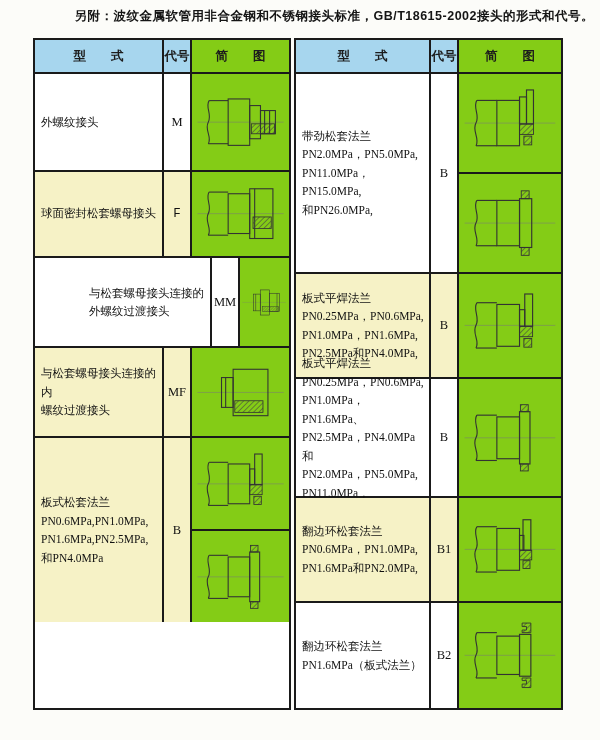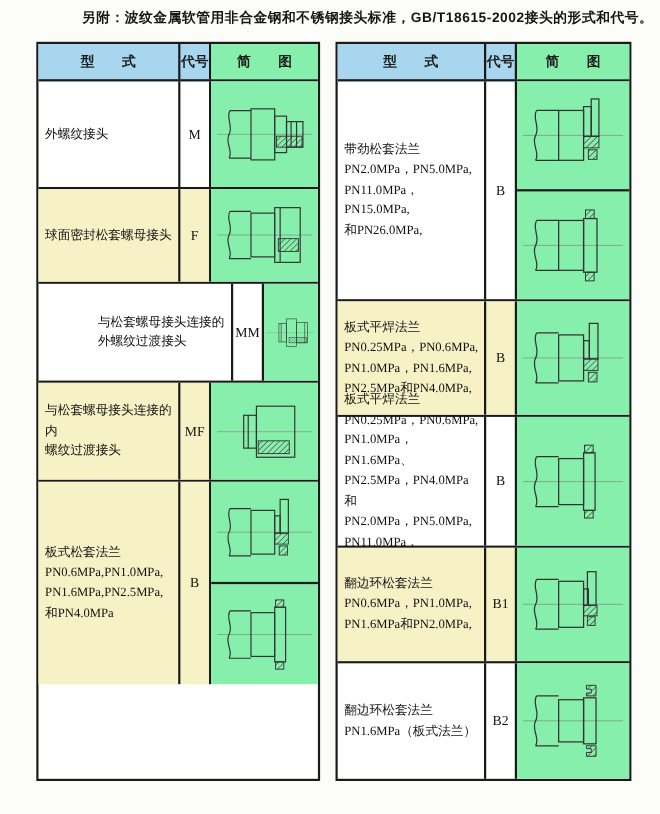--- a/index.html
+++ b/index.html
@@ -1,31 +1,31 @@
 <!DOCTYPE html>
 <html style="--hbg: #a7d6ee; --ybg: #f6f2c6; --bd: #1a1a1a;"><head>
 <meta charset="utf-8">
 <style>
   html,body{margin:0;padding:0;}
   .page{position:relative;width:600px;height:740px;background:#fcfcf9;overflow:hidden;
         font-family:"Liberation Serif", serif;color:#111;}
   .caption{position:absolute;left:34px;top:8px;width:560px;
            font-family:"Liberation Sans", sans-serif;font-weight:bold;
            font-size:12.5px;letter-spacing:.5px;color:#151515;text-align:right;}
-  .tables{position:absolute;left:33px;top:38px;display:flex;gap:14px;}
+  .tables{position:absolute;left:33px;top:38px;display:flex;gap:3px;}
   .gtable{border:2px solid var(--bd);background:#fff;display:flex;flex-direction:column;box-sizing:border-box;}
   #left-table{width:258px;--tw:127px;}
   #right-table{width:269px;--tw:133px;}
   .t-head{display:flex;height:32px;background:var(--hbg);border-bottom:2px solid var(--bd);flex:none;}
   .cell{box-sizing:border-box;}
   .type{width:var(--tw);display:flex;align-items:center;padding:4px 3px 4px 6px;
         font-size:11.5px;line-height:18.5px;white-space:pre-line;}
   .code{width:30px;border-left:2px solid var(--bd);border-right:2px solid var(--bd);
         display:flex;align-items:center;justify-content:center;font-size:12.5px;}
-  .diag{flex:1;display:flex;flex-direction:column;background:#86efac;}
+  .diag{flex:1;display:flex;flex-direction:column;background:#84cc16;}
   .head{font-weight:bold;font-size:12.5px;justify-content:center;padding:0;color:#1c1c1c;
         display:flex;align-items:center;white-space:pre;}
   .t-body{display:flex;flex-direction:column;}
   .t-row{display:flex;border-bottom:2px solid var(--bd);flex:none;}
   .t-row:last-child{border-bottom:none;}
   .t-row.hl .type,.t-row.hl .code{background:var(--ybg);}
   .sketch{flex:1;display:flex;align-items:center;justify-content:center;min-height:0;overflow:hidden;}
   .sketch + .sketch{border-top:2px solid var(--bd);}
   .sketch svg{width:94%;height:92%;}
   .defs-holder{position:absolute;width:0;height:0;overflow:hidden;}
@@ -67,21 +67,21 @@
                   <rect x="40" y="12" width="26" height="56" stroke="#333333" stroke-width="1.3" fill="none" stroke-linejoin="miter"></rect>
                   <rect x="66" y="20" width="13" height="40" stroke="#333333" stroke-width="1.3" fill="none" stroke-linejoin="miter"></rect>
                   <rect x="79" y="26" width="18" height="28" stroke="#333333" stroke-width="1.3" fill="none" stroke-linejoin="miter"></rect>
                   <line x1="84" y1="26" x2="84" y2="54" stroke="#333333" stroke-width="1.3" fill="none" stroke-linejoin="miter"></line>
                   <line x1="90" y1="26" x2="90" y2="54" stroke="#333333" stroke-width="1.3" fill="none" stroke-linejoin="miter"></line>
                   <rect x="68" y="42" width="28" height="12" fill="url(#hatch)" stroke="#333333" stroke-width="1"></rect>
                 </svg>
               </div>
             </div>
           </div>
-          <div class="t-row hl" style="height: 84px;">
+          <div class="t-row hl" style="height: 84px; font-family: Liberation Mono, monospace;">
             <div class="cell type">球面密封松套螺母接头</div>
             <div class="cell code">F</div>
             <div class="cell diag">
               <div class="sketch">
                 <svg viewBox="0 0 110 80" preserveAspectRatio="xMidYMid meet">
                   <line x1="3" y1="40" x2="107" y2="40" stroke="#777" stroke-width="0.6"></line>
                   <path d="M17 14 C12 22 21 31 16 40 C11 49 21 58 16 66" stroke="#333333" stroke-width="1.3" fill="none" stroke-linejoin="miter"></path>
                   <line x1="17" y1="14" x2="40" y2="14" stroke="#333333" stroke-width="1.3" fill="none" stroke-linejoin="miter"></line>
                   <line x1="16" y1="66" x2="40" y2="66" stroke="#333333" stroke-width="1.3" fill="none" stroke-linejoin="miter"></line>
                   <rect x="40" y="16" width="26" height="48" stroke="#333333" stroke-width="1.3" fill="none" stroke-linejoin="miter"></rect>

